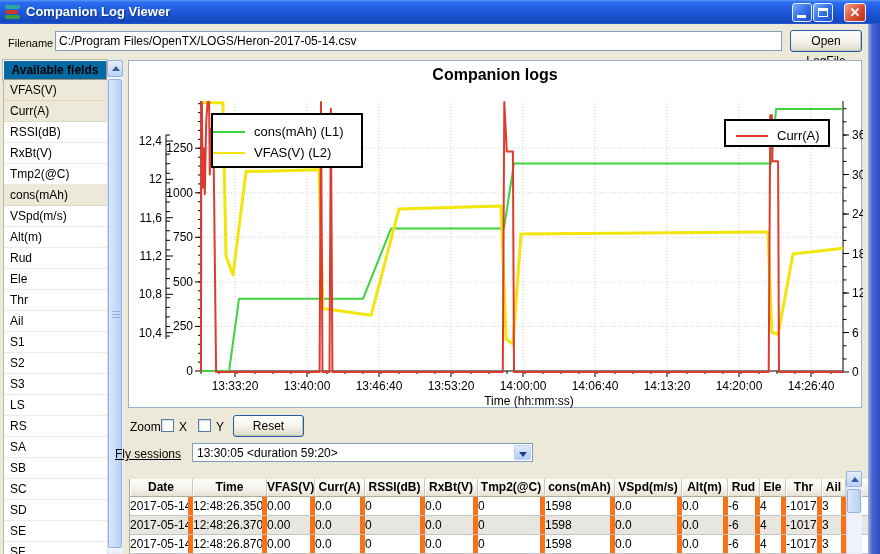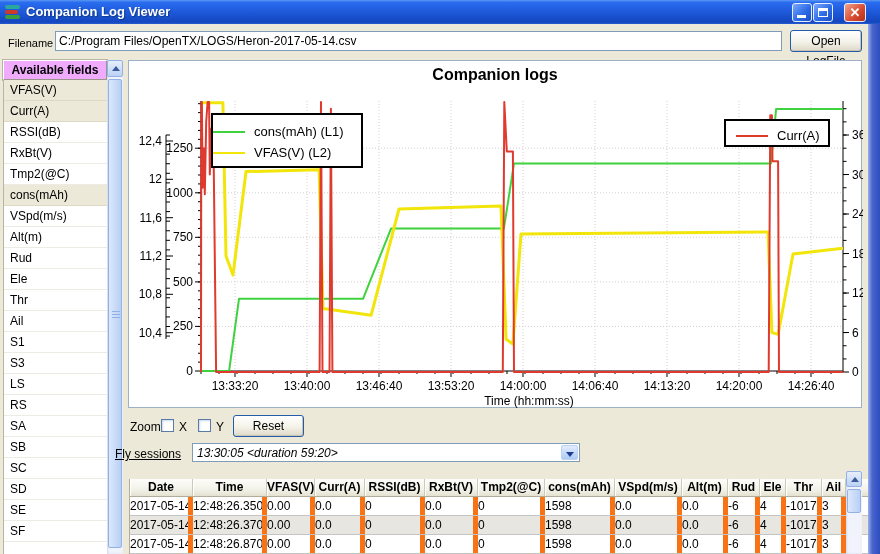--- a/index.html
+++ b/index.html
@@ -27,21 +27,21 @@
   
   .filebar-label { left:8px; top:37px; }
   .textbox { left:55px; top:31px; width:727px; height:20px; background:#fff;
     border:1px solid #7f9db9; font-family:"Liberation Sans",sans-serif; font-size:12px; padding:0 3px; }
   .xpbtn { border:1px solid #245cab; border-radius:3px; text-align:center;
     background:linear-gradient(180deg,#ffffff 0%,#f4f2e8 55%,#ddd8c8 100%);
     box-shadow:inset -1px -1px 0 #c8c4b0; font-size:12px; }
   .open-btn { left:790px; top:30px; width:72px; height:22px; line-height:20px; }
 
   
-  .sb-header { left:3px; top:60px; width:104px; height:20px; background:#f0abfc;
+  .sb-header { left:3px; top:60px; width:104px; height:20px; background:#0369a1;
     border:1px solid #fff; border-right:1px solid #9a978a; border-bottom:1px solid #9a978a;
     outline:1px solid #b8b5a4; font-weight:bold; font-size:12px; text-align:center; line-height:18px; }
   .sb-list { left:3px; top:80px; width:104px; height:474px; background:#fff;
     border-left:1px solid #b8b5a4; overflow:hidden; }
   .sb-item { height:21px; line-height:20px; padding-left:6px; font-size:12px;
     border-bottom:1px solid #ecebe4; background:#fff; }
   .sb-item.hl { background:#ece9d8; border-bottom:1px solid #ddd9c4; }
 
   
   .sb-track { background:#f0f3fb; box-shadow:inset 1px 0 2px #d0d8ea; }
@@ -64,21 +64,21 @@
   svg text { font-family:"Liberation Sans",sans-serif; font-size:12px; fill:#000; }
 
   
   .zoom-label { left:130px; top:420px; font-size:12px; }
   .checkbox { top:419px; width:13px; height:13px; background:#fff; border:1px solid #5a7ba8;
     box-shadow:inset 1px 1px 2px #cdd8e8; }
   .cb-x { left:161px; } .cb-y { left:198px; }
   .cbl-x { left:179px; top:420px; font-size:12px; } .cbl-y { left:216px; top:420px; font-size:12px; }
   .reset-btn { left:233px; top:415px; width:71px; height:22px; line-height:20px; }
   .fly-label { left:115px; top:447px; font-size:12px;text-decoration:underline; }
-  .combo { left:192px; top:443px; width:388px; height:19px; background:#fff; border:1px solid #7f9db9;font-style:italic; }
+  .combo { left:192px; top:443px; width:341px; height:19px; background:#fff; border:1px solid #7f9db9; }
   .combo-text { position:absolute; left:4px; top:2px; font-size:12px; }
   .combo-btn { position:absolute; right:1px; top:1px; width:17px; height:15px;
     background:linear-gradient(180deg,#e2ecfd,#aecbf5); border:1px solid #bdd3f0; border-radius:2px; }
   .combo-btn .tri { position:absolute; left:4px; top:6px; width:0; height:0;
     border-left:4px solid transparent; border-right:4px solid transparent; border-top:5px solid #1c3f94; }
 
   
   .log-table { left:129px; top:479px; width:856px; height:83px; overflow:hidden; background:#fff;
     border-left:1px solid #b0ad9c; }
   .t-head { display:grid; height:18px;
@@ -128,20 +128,21 @@
     <div class="sb-item">RxBt(V)</div>
     <div class="sb-item">Tmp2(@C)</div>
     <div class="sb-item hl">cons(mAh)</div>
     <div class="sb-item">VSpd(m/s)</div>
     <div class="sb-item">Alt(m)</div>
     <div class="sb-item">Rud</div>
     <div class="sb-item">Ele</div>
     <div class="sb-item">Thr</div>
     <div class="sb-item">Ail</div>
     <div class="sb-item">S1</div>
+    <div class="sb-item">S2</div>
     <div class="sb-item">S3</div>
     <div class="sb-item">LS</div>
     <div class="sb-item">RS</div>
     <div class="sb-item">SA</div>
     <div class="sb-item">SB</div>
     <div class="sb-item">SC</div>
     <div class="sb-item">SD</div>
     <div class="sb-item">SE</div>
     <div class="sb-item">SF</div>
   </div>

